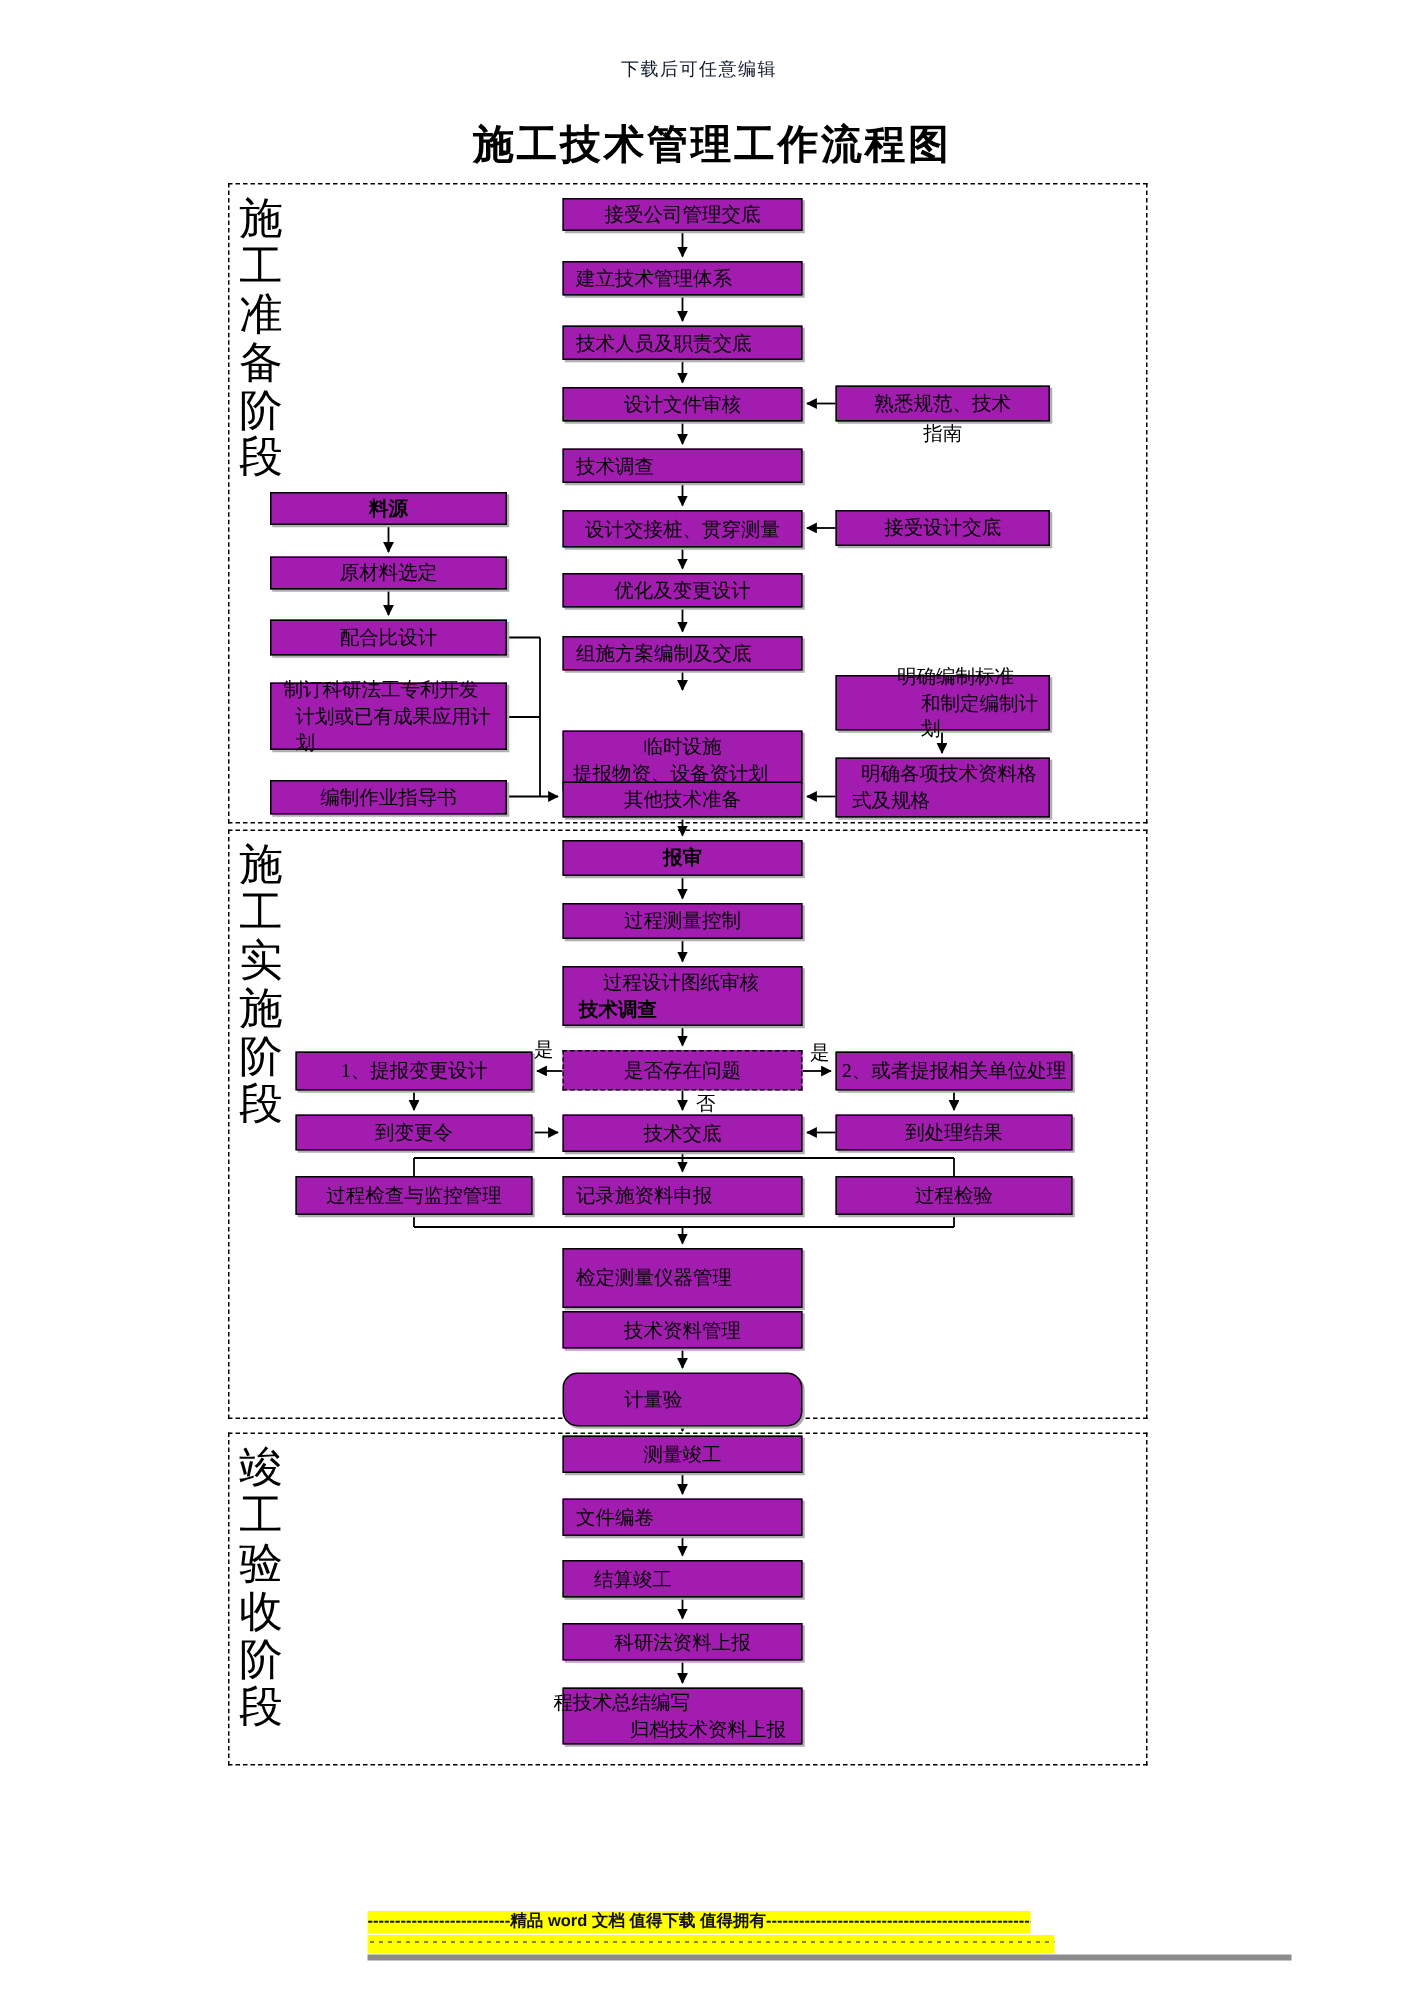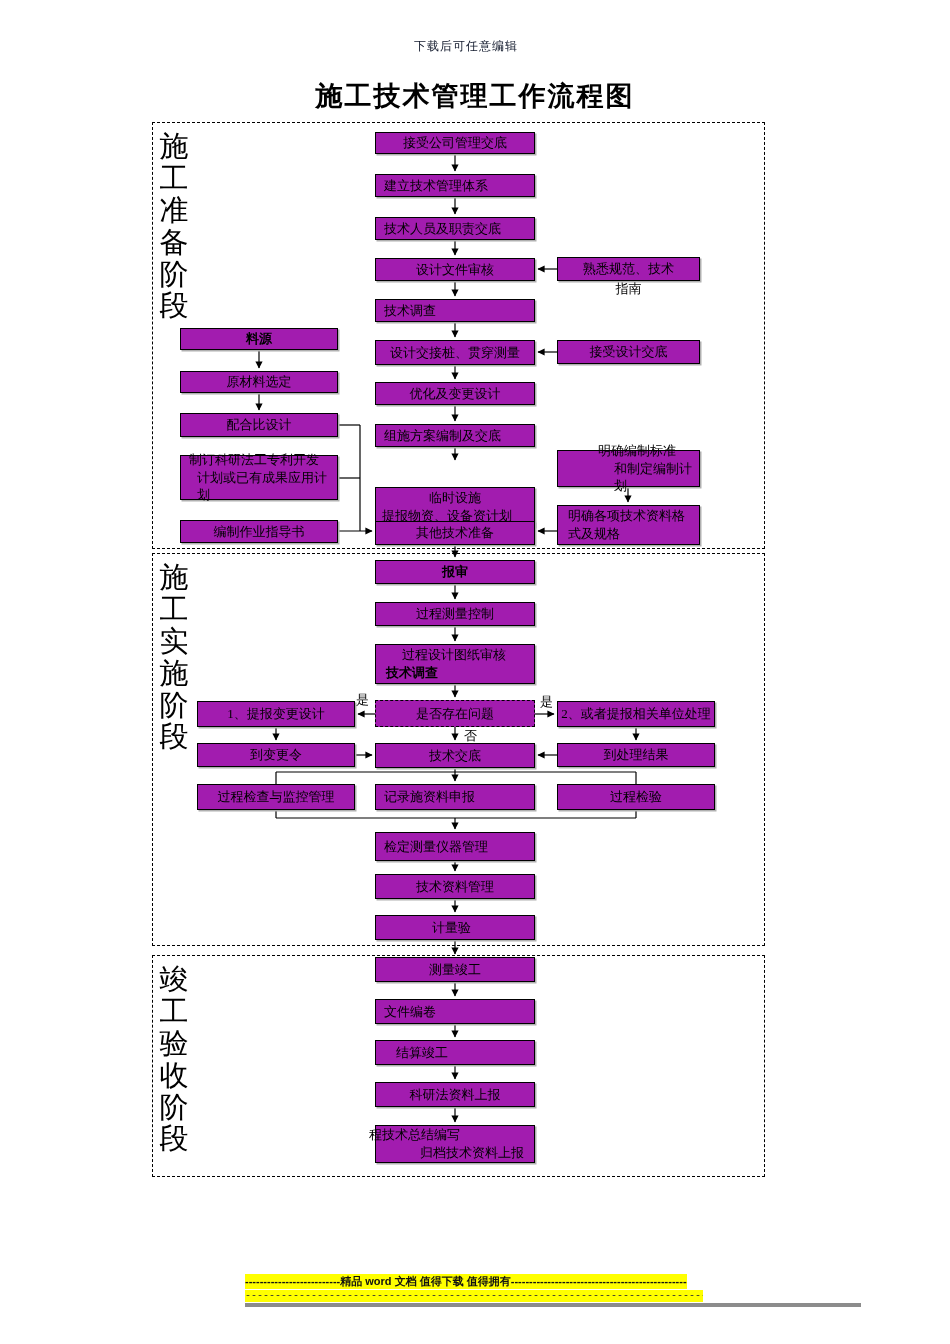--- a/index.html
+++ b/index.html
@@ -31,21 +31,21 @@
     overflow:visible; padding:1px 2px;
   }
   .box.dashed { border:1px dashed #000; box-shadow:none; }
   .box .l2 { display:block; }
   .box.align-left { text-align:left; padding-left:8px; }
   .b-r4 .l2 { position:absolute; top:22px; left:0; width:100%; text-align:center; }
   .b-n9 .l1 { text-align:center; }
   .b-n9 .l2 { text-align:left; padding-left:4px; }
   .b-r9 .l1 { text-align:left; padding-left:8px; }
   .b-r9 .l2 { text-align:left; padding-left:24px; }
-  .b-r10 .l1 { text-align:left; padding-left:8px; }
+  .b-r10 .l1 { text-align:center; padding-left:8px; }
   .b-r10 .l2 { text-align:left; padding-left:8px; font-weight:normal; }
   .b-l4 .l1 { text-align:left; padding-left:6px; }
   .b-l4 .l2 { text-align:left; padding-left:14px; }
   .b-m3 .l1 { text-align:left; padding-left:24px; }
   .b-m3 .l2 { text-align:left; padding-left:8px; font-weight:bold; }
   .b-t5 .l1 { text-align:left; margin-left:-9px; white-space:nowrap; }
   .b-t5 .l2 { text-align:left; padding-left:42px; }
   .edge-label { position:absolute; font-size:13px; }
   svg.connectors { position:absolute; top:0; left:0; pointer-events:none; }
   .footer-line1 {
@@ -240,27 +240,27 @@
     </div>
   <div class="box" style="left:197px;top:784px;width:158px;height:26px;">
       <span>过程检查与监控管理</span>
     </div>
   <div class="box align-left" style="left:375px;top:784px;width:160px;height:26px;">
       <span>记录施资料申报</span>
     </div>
   <div class="box" style="left:557px;top:784px;width:158px;height:26px;">
       <span>过程检验</span>
     </div>
-  <div class="box align-left" style="left:375px;top:832px;width:160px;height:29px;">
+  <div class="box align-left" style="left:375px;top:832px;width:160px;height:40px;">
       <span>检定测量仪器管理</span>
     </div>
   <div class="box" style="left:375px;top:874px;width:160px;height:25px;">
       <span>技术资料管理</span>
     </div>
-  <div class="box align-left" style="left:375px;top:915px;width:160px;height:25px;padding-left:56px;">
+  <div class="box align-left" style="left:375px;top:915px;width:160px;height:36px;padding-left:40px;border-radius:10px;">
       <span>计量验</span>
     </div>
 
   <div class="edge-label" style="left:356px;top:691px;">是</div>
   <div class="edge-label" style="left:540px;top:693px;">是</div>
   <div class="edge-label" style="left:464px;top:727px;">否</div>
 
   <div class="box" style="left:375px;top:957px;width:160px;height:25px;">
       <span>测量竣工</span>
     </div>

